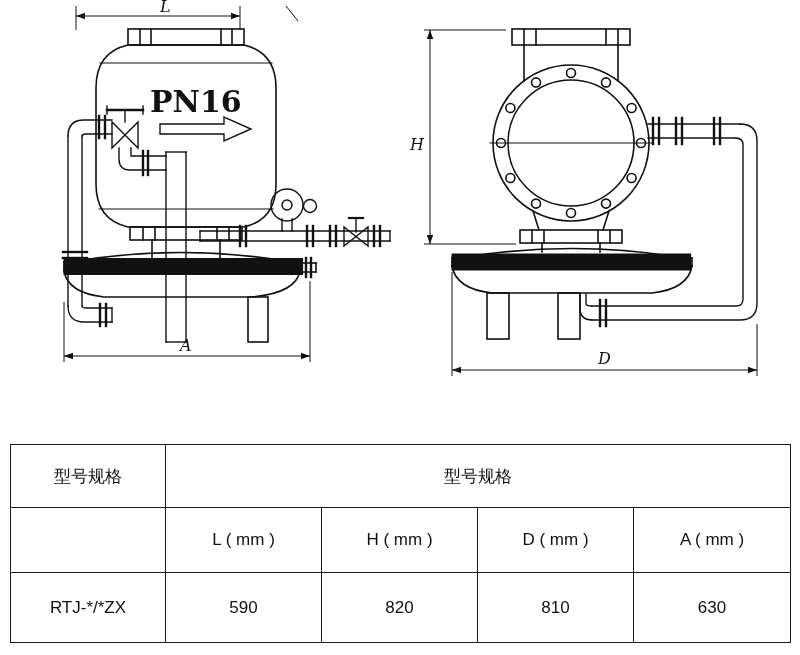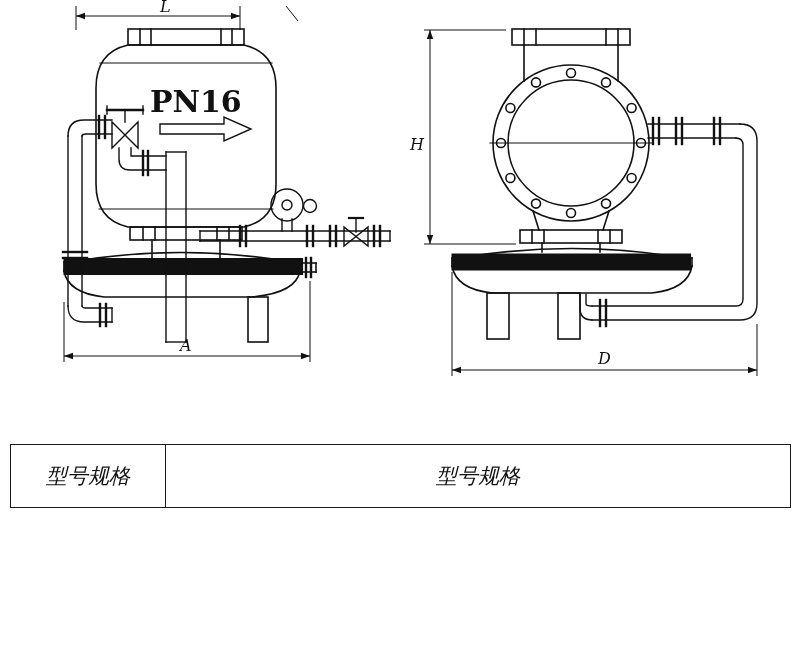--- a/index.html
+++ b/index.html
@@ -1,19 +1,19 @@
 <!DOCTYPE html>
 <html><head>
 <meta charset="utf-8">
 <style>
   html,body{margin:0;padding:0;background:#ffffff;}
   body{width:800px;height:655px;font-family:"Liberation Sans","DejaVu Sans",sans-serif;color:#111;}
   .drawing{display:block;}
   .spec-table{border-collapse:collapse;table-layout:fixed;width:780px;margin:8px 0 0 10px;text-align:center;}
-  .spec-table td{border:1.6px solid #1a1a1a;font-size:21px;vertical-align:middle;overflow:hidden;font-style:italic;}
+  .spec-table td{border:1.6px solid #1a1a1a;font-size:17px;vertical-align:middle;overflow:hidden;}
   .spec-table tr.r1 td{height:60px;}
   .spec-table tr.r2 td{height:62px;}
   .spec-table tr.r3 td{height:67px;}
   text{font-family:"DejaVu Serif","Liberation Serif",serif;}
 </style>
 </head>
 <body>
 
 <svg class="drawing" width="800" height="436" viewBox="0 0 800 436" xmlns="http://www.w3.org/2000/svg">
   <defs>
@@ -218,14 +218,28 @@
       <col style="width:156px">
       <col style="width:156px">
       <col style="width:156px">
       <col style="width:157px">
   </colgroup>
   <tbody>
     <tr class="r1">
       <td>型号规格</td>
       <td colspan="4">型号规格</td>
     </tr>
+    <tr class="r2">
+      <td></td>
+      <td>L ( mm )</td>
+      <td>H ( mm )</td>
+      <td>D ( mm )</td>
+      <td>A ( mm )</td>
+    </tr>
+    <tr class="r3">
+      <td>RTJ-*/*ZX</td>
+      <td>590</td>
+      <td>820</td>
+      <td>810</td>
+      <td>630</td>
+    </tr>
   </tbody>
 </table>
 
 </body></html>

